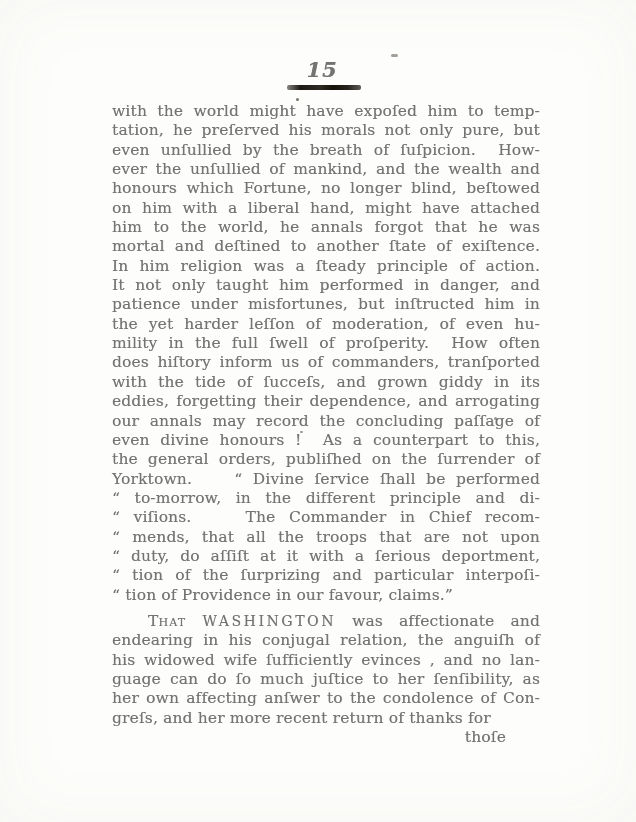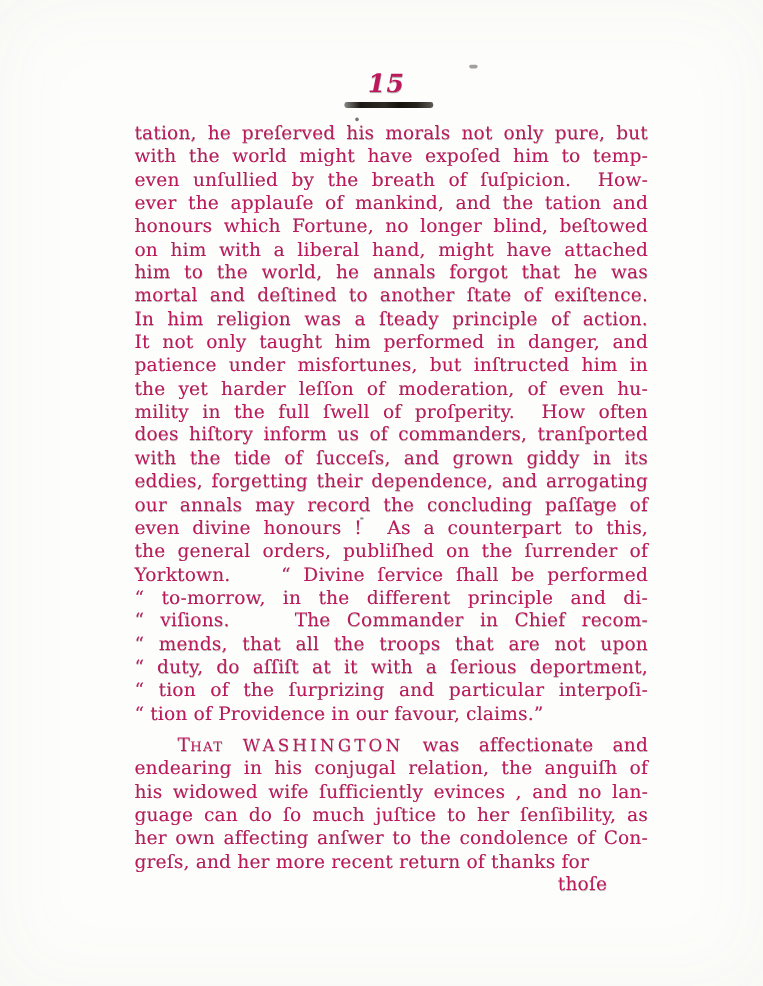--- a/index.html
+++ b/index.html
@@ -8,21 +8,21 @@
     background: #fdfdfc;
   }
   .page {
     position: relative;
     width: 636px;
     height: 822px;
     background: #fdfdfb;
     overflow: hidden;
     box-shadow: inset 0 0 70px rgba(120,110,90,0.05);
     font-family: "DejaVu Serif", "Liberation Serif", serif;
-    color: #be185d;
+    color: #737373;
   }
   .content {
     position: absolute;
     left: 112px;
     top: 56px;
     width: 428px;
   }
   .folio {
     text-align: center;
     font-style: italic;
@@ -96,24 +96,24 @@
 <div class="page">
 
   <div class="content">
 
     <div class="folio">15</div>
     <div class="folio-rule"></div>
 
     <div class="body-text">
 
       <div class="para p1">
+          <div class="line">with the world might have expoſed him to temp-</div>
           <div class="line">tation, he preſerved his morals not only pure, but</div>
-          <div class="line">with the world might have expoſed him to temp-</div>
           <div class="line">even unſullied by the breath of ſuſpicion.  How-</div>
-          <div class="line">ever the applauſe of mankind, and the tation and</div>
+          <div class="line">ever the unſullied of mankind, and the wealth and</div>
           <div class="line">honours which Fortune, no longer blind, beſtowed</div>
           <div class="line">on him with a liberal hand, might have attached</div>
           <div class="line">him to the world, he annals forgot that he was</div>
           <div class="line">mortal and deſtined to another ſtate of exiſtence.</div>
           <div class="line">In him religion was a ſteady principle of action.</div>
           <div class="line">It not only taught him performed in danger, and</div>
           <div class="line">patience under misfortunes, but inſtructed him in</div>
           <div class="line">the yet harder leſſon of moderation, of even hu-</div>
           <div class="line">mility in the full ſwell of proſperity.  How often</div>
           <div class="line">does hiſtory inform us of commanders, tranſported</div>

